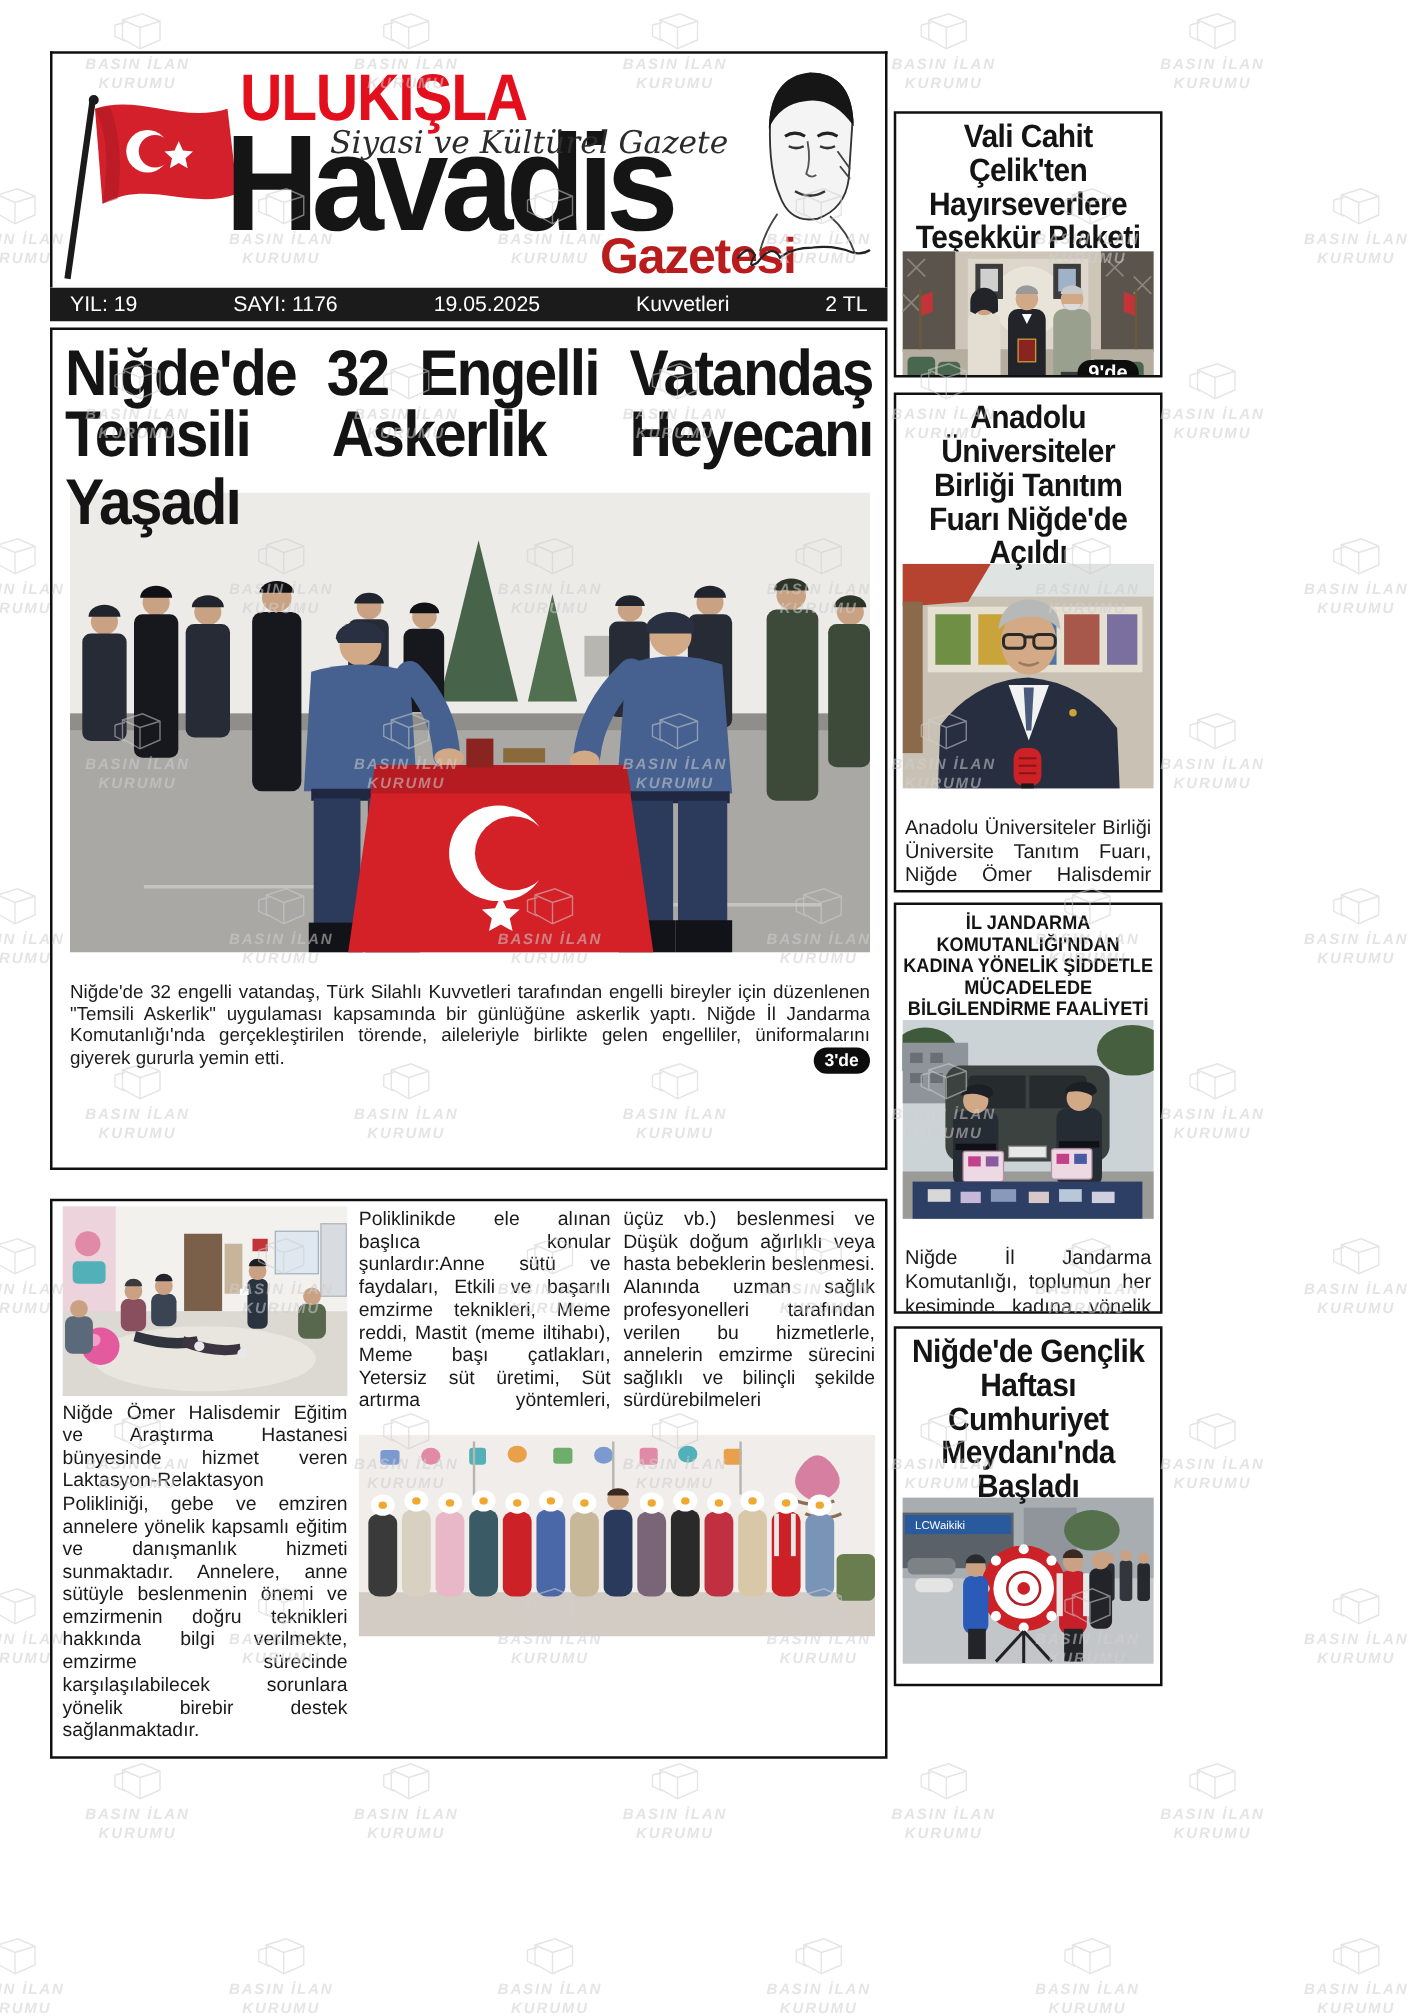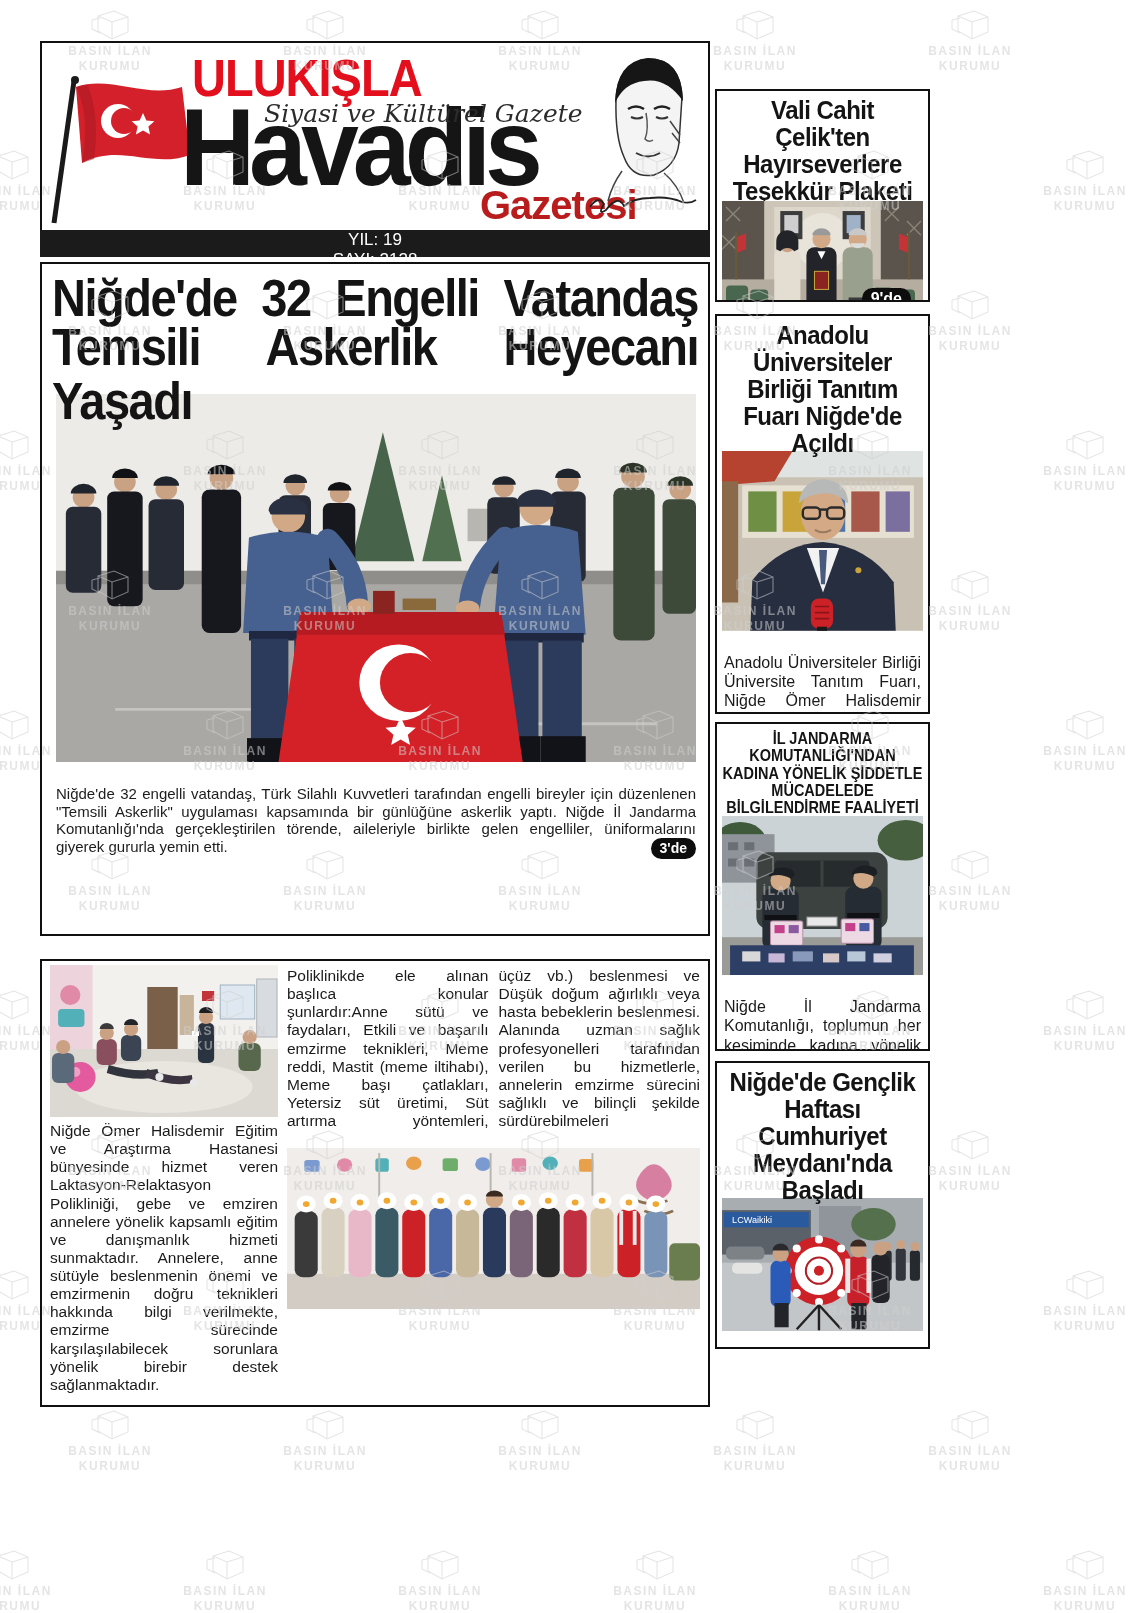--- a/index.html
+++ b/index.html
@@ -16,21 +16,21 @@
            letter-spacing:-1px;color:#e30f1c;transform:scaleY(1.12);transform-origin:top left;}
   .mh-tagline{position:absolute;left:222px;top:56px;width:330px;font-family:"DejaVu Serif",serif;
               font-style:italic;font-size:25px;color:#2b2b2b;}
   .mh-title{position:absolute;left:138px;top:42px;width:480px;font-size:104px;font-weight:800;
             letter-spacing:-6px;color:#151515;transform:scaleY(1.05);transform-origin:top left;}
   .mh-sub{position:absolute;left:438px;top:140px;font-size:40px;font-weight:800;color:#b91c1c;
           letter-spacing:-1px;}
   .mh-portrait{position:absolute;right:4px;top:8px;width:122px;height:172px;}
   
   .infobar{height:27px;background:#1b1b1b;color:#fff;display:flex;align-items:center;
-           justify-content:space-between;padding:0 16px;font-size:17px;flex-direction:column;}
+           justify-content:space-between;padding:0 16px;font-size:17px;}
   
   .box{border:2px solid #101010;box-sizing:border-box;background:#fff;overflow:hidden;position:relative;}
   .lead{margin-top:5px;height:674px;}
   .jline{text-align:justify;text-align-last:justify;font-weight:700;letter-spacing:-1.5px;
          line-height:1.04;padding:0 10px;}
   .lead .jline{font-size:47px;transform:scaleY(1.1);transform-origin:top left;}
   .lead-head{padding-top:8px;height:118px;}
   .lead-photo{margin:4px 12px 0 14px;width:640px;height:368px;display:block;}
   .lead-caption{padding:8px 12px 0 14px;font-size:15px;line-height:1.18;text-align:justify;color:#1c1c1c;}
   .badge{display:inline-block;background:#0d0d0d;color:#fff;border-radius:14px;padding:0 9px;
@@ -52,21 +52,21 @@
         overflow:hidden;padding:4px 5px;}
   .sb-head{font-weight:800;text-align:center;font-size:24px;line-height:1.04;letter-spacing:-0.5px;
            transform:scaleY(1.08);transform-origin:top center;padding:2px 0 4px;}
   .sb-head.small{font-size:14.5px;letter-spacing:0;line-height:1.1;padding:3px 0 5px;}
   .sb-photo{width:100%;display:block;}
   .sb-body{font-size:16px;line-height:1.2;text-align:justify;padding:6px 2px 0;color:#1a1a1a;}
   .sb1{height:213px;margin-top:44px;} .sb2{height:400px;margin-top:12px;} .sb3{height:329px;margin-top:8px;}
   .sb4{height:288px;margin-top:10px;}
   .badge-photo{position:absolute;right:12px;bottom:10px;font-size:16px;}
   
-  #wm{position:absolute;inset:0;z-index:40;pointer-events:none;}
+  #wm{position:absolute;inset:0;z-index:40;pointer-events:none;font-style:italic;}
   .wm{position:absolute;width:150px;text-align:center;color:#cfcfcf;opacity:.55;}
   .wm .t{font-size:12px;font-weight:800;letter-spacing:1.5px;line-height:1.25;}
   .wm svg{display:block;margin:0 auto 2px;}
 </style>
 </head>
 <body>
 
 <div class="canvas">
 <div class="page">
 
@@ -93,23 +93,23 @@
         <path d="M49,66 q6,3 12,0 M74,66 q6,3 12,0" stroke="#333" stroke-width="2" fill="none"></path>
         <path d="M64,62 q3,16 -1,26 q4,4 8,1" stroke="#555" stroke-width="1.5" fill="none"></path>
         <path d="M54,102 q12,7 24,0" stroke="#333" stroke-width="2" fill="none"></path>
         <path d="M88,70 l10,14 M90,82 l8,10 M40,120 q-10,14 -14,30 M82,122 q14,12 20,30" stroke="#444" stroke-width="1.5" fill="none"></path>
         <path d="M8,156 q8,-12 14,-3 q-7,12 2,6 q12,-16 18,-4 q10,-8 26,-8 q18,-2 32,4 q8,2 14,-2" stroke="#222" stroke-width="1.8" fill="none"></path>
       </svg>
     </header>
 
     <div class="infobar">
       <span>YIL: 19</span>
-      <span>SAYI: 2128</span>
+      <span>SAYI: 1176</span>
       <span>19.05.2025</span>
-      <span>Jandarma</span>
+      <span>Kuvvetleri</span>
       <span>2 TL</span>
     </div>
 
     <section class="box lead">
       <div class="lead-head">
         <div class="jline">Niğde'de 32 Engelli Vatandaş</div>
         <div class="jline">Temsili Askerlik Heyecanı Yaşadı</div>
       </div>
       <svg class="lead-photo" viewBox="0 0 650 385" preserveAspectRatio="none">
         <rect width="650" height="200" fill="#ecebe7"></rect>

